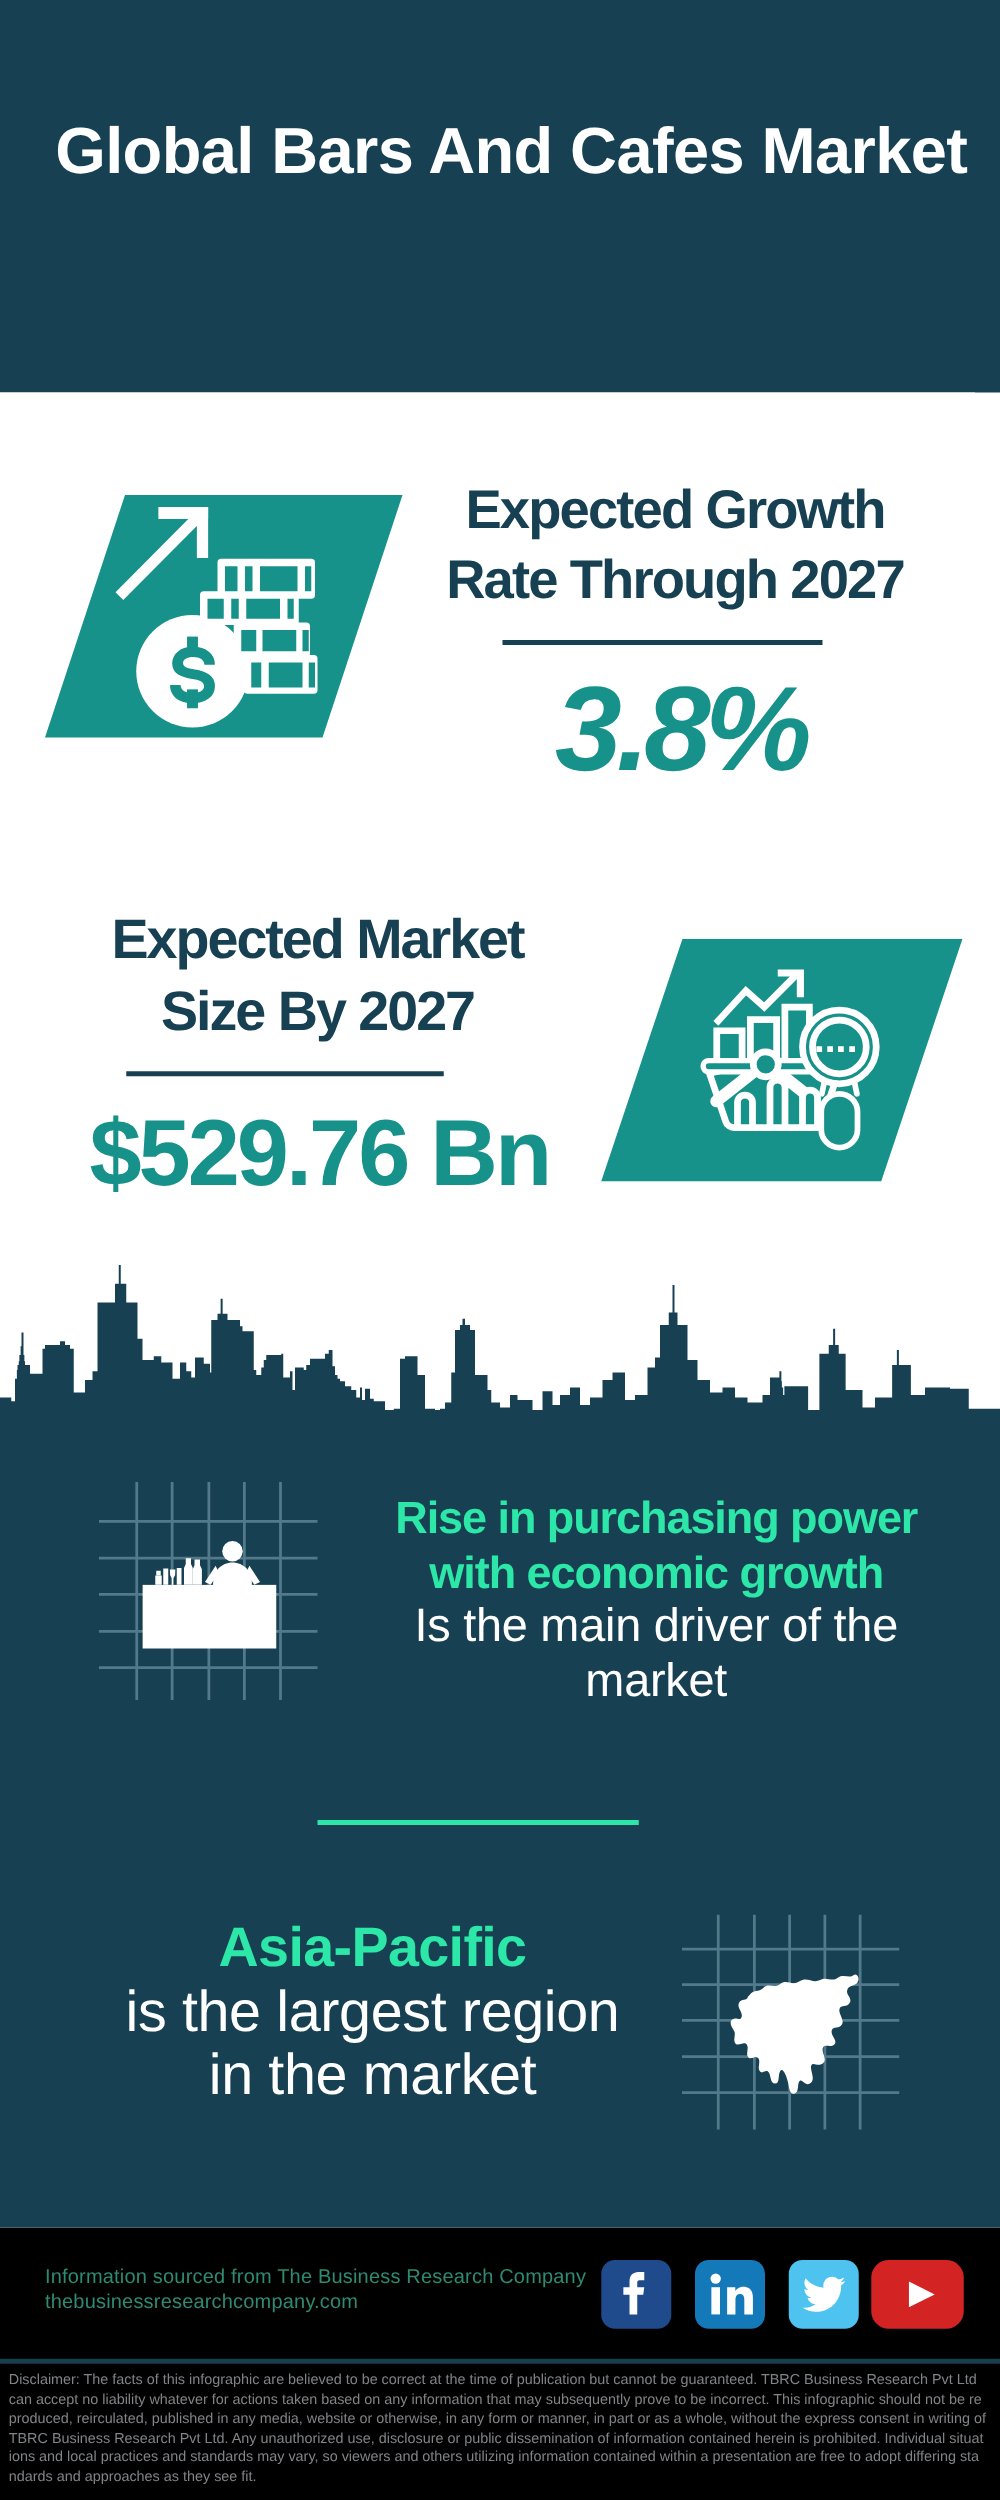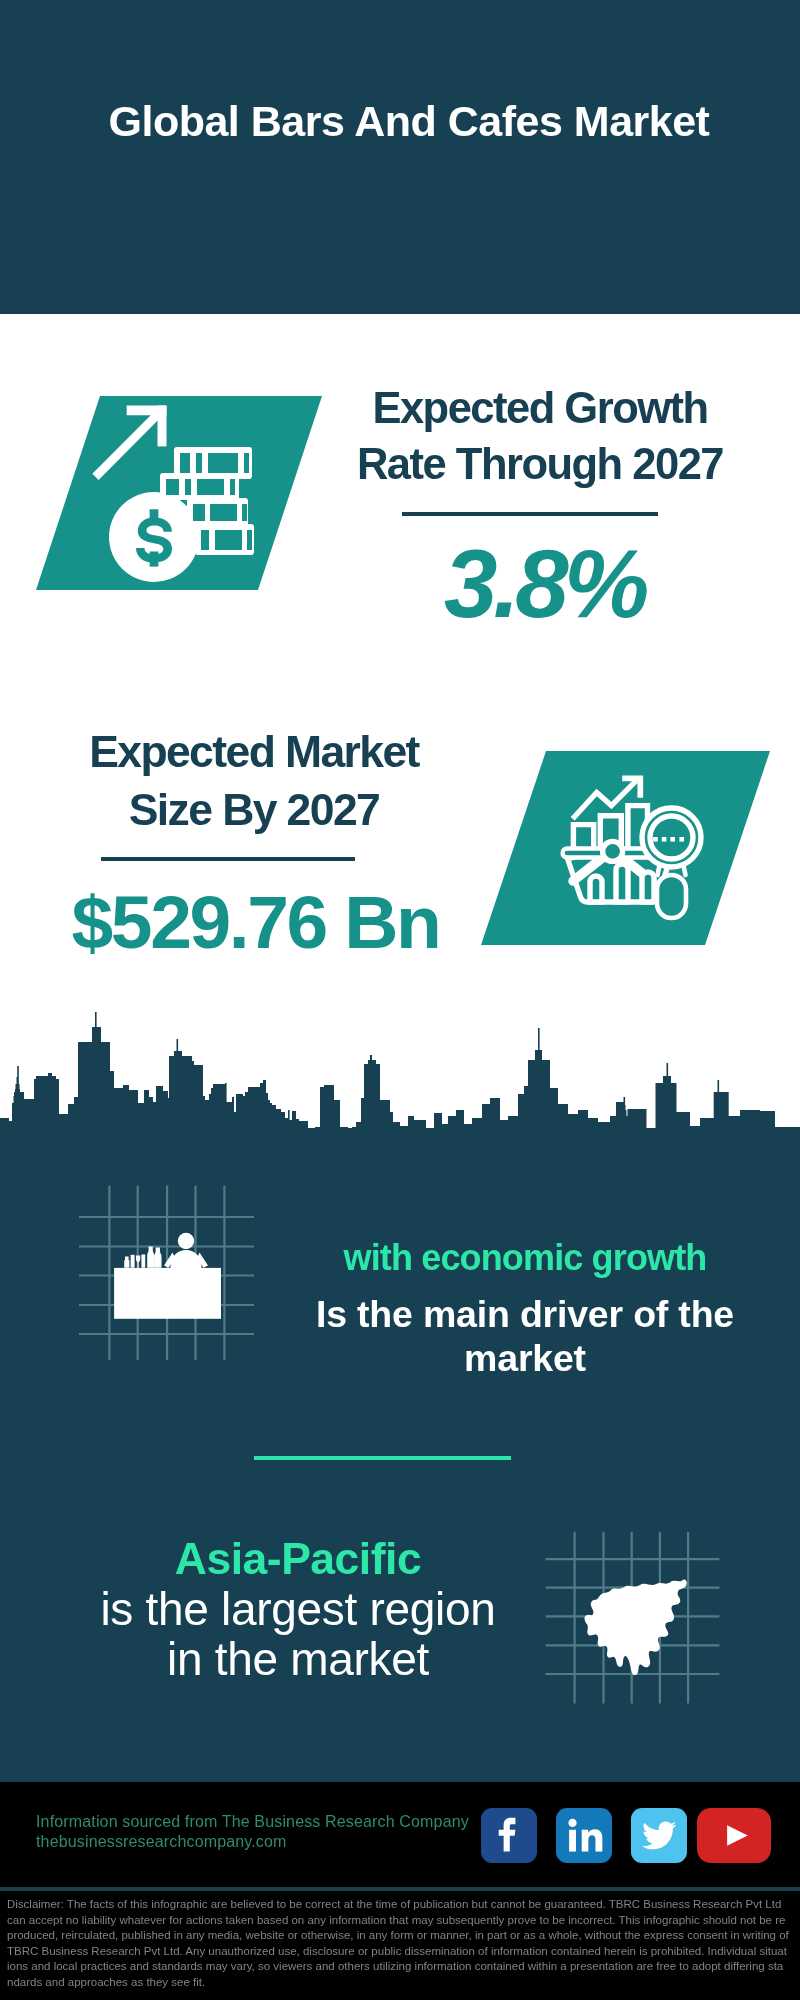--- a/index.html
+++ b/index.html
@@ -1,20 +1,20 @@
 <!DOCTYPE html>
 <html><head>
 <meta charset="utf-8">
 <style>
   html,body{margin:0;padding:0;}
   body{width:800px;height:2000px;background:#ffffff;font-family:"Liberation Sans",sans-serif;overflow:hidden;}
   .page{position:relative;width:800px;height:2000px;}
   
   .header{position:absolute;left:0;top:0;width:800px;height:314px;background:#174152;}
-  .header-title{position:absolute;left:29px;top:86px;width:760px;text-align:center;color:#fff;font-weight:bold;font-size:43px;line-height:70px;letter-spacing:-0.5px;}
+  .header-title{position:absolute;left:29px;top:86px;width:760px;text-align:center;color:#fff;font-weight:bold;font-size:52px;line-height:70px;letter-spacing:-0.5px;}
   
   .sec1{position:absolute;left:0;top:314px;width:780px;height:386px;background:#fff;}
   .icon-money{position:absolute;left:34px;top:82px;}
   .txt1{position:absolute;left:320px;top:66px;width:440px;text-align:center;}
   .lbl{color:#174152;font-weight:bold;font-size:43.5px;line-height:56px;letter-spacing:-1.5px;}
   .rule{height:4px;background:#174152;margin:20px auto 0 auto;width:256px;margin-left:82px;}
   .big{color:#17928a;font-weight:bold;font-size:96px;line-height:100px;letter-spacing:-4.5px;padding-top:18px;text-indent:9px;font-style:italic;}
   
   .sec2{position:absolute;left:0;top:700px;width:800px;height:320px;background:#fff;}
   .txt2{position:absolute;left:34px;top:23px;width:440px;text-align:center;}
@@ -22,21 +22,21 @@
   .rule2{height:4px;background:#174152;width:254px;margin:18px 0 0 67px;}
   .big2{color:#17928a;font-weight:bold;font-size:75px;line-height:80px;letter-spacing:-2.4px;padding-top:21px;text-indent:3px;}
   .icon-analytics{position:absolute;left:479px;top:51px;}
   
   .skyline{position:absolute;left:0;top:1010px;width:800px;height:136px;}
   .body-dark{position:absolute;left:0;top:1144px;width:800px;height:638px;background:#174152;}
   .driver{position:absolute;left:0;top:1180px;width:800px;height:230px;}
   .icon-bar{position:absolute;left:79px;top:3px;}
   .driver-text{position:absolute;left:290px;top:12px;width:470px;text-align:center;}
   .hl{color:#2ce7a8;font-weight:bold;font-size:36px;line-height:43.5px;letter-spacing:-0.85px;}
-  .rest{color:#ffffff;font-weight:bold;font-size:37.5px;line-height:43.5px;letter-spacing:-0.2px;margin-top:14px;}
+  .rest{color:#ffffff;font-weight:normal;font-size:37.5px;line-height:43.5px;letter-spacing:-0.2px;}
   .mid-divider{position:absolute;left:254px;top:1456px;width:257px;height:4px;background:#2ce7a8;}
   .region{position:absolute;left:0;top:1520px;width:680px;height:230px;}
   .region-text{position:absolute;left:63px;top:14px;width:470px;text-align:center;}
   .hl2{color:#2ce7a8;font-weight:bold;font-size:44.5px;line-height:50px;letter-spacing:-0.5px;}
   .rest2{color:#ffffff;font-weight:normal;font-size:46px;line-height:50px;letter-spacing:-0.3px;}
   .icon-map{position:absolute;left:545px;top:6px;}
   
   .footer{position:absolute;left:0;top:1782px;width:800px;height:218px;background:#000000;}
   .src{position:absolute;left:36px;top:30px;color:#2f8a72;font-size:16px;line-height:19.5px;letter-spacing:0.15px;}
   .social{position:absolute;left:481px;top:26px;display:flex;gap:19px;align-items:flex-start;}
@@ -226,21 +226,21 @@
         <rect x="35.1" y="74.9" width="106.9" height="50.9"></rect>
         <path d="M45.2,67.3 h5.2 v7.4 h-5.2 z M46,63.6 h3.6 v3.7 h-3.6 z"></path>
         <path d="M51.6,61.8 h4.0 v12.9 h-4.0 z"></path>
         <path d="M56.9,62.6 h4.4 l-0.2,4.6 -1.4,2.4 v5.1 h-1.2 v-5.1 l-1.4,-2.4 z"></path>
         <path d="M62.4,61.4 h3.8 v13.3 h-3.8 z"></path>
         <path d="M69.6,53.5 h4.2 v4.6 l1.4,3.3 v13.3 h-7 v-13.3 l1.4,-3.3 z"></path>
         <path d="M76.6,54.5 h4.4 v4.6 l1.5,3.3 v12.3 h-7.4 v-12.3 l1.5,-3.3 z"></path>
       </g>
     </svg>
     <div class="driver-text">
-      <div class="hl"><br><span>with economic growth</span></div>
+      <div class="hl"><span>Rise in purchasing power</span><br><span>with economic growth</span></div>
       <div class="rest"><span>Is the main driver of the</span><br><span>market</span></div>
     </div>
   </div>
 
   <div class="mid-divider"></div>
 
   <div class="region">
     <div class="region-text">
       <div class="hl2">Asia-Pacific</div>
       <div class="rest2"><span>is the largest region</span><br><span>in the market</span></div>

